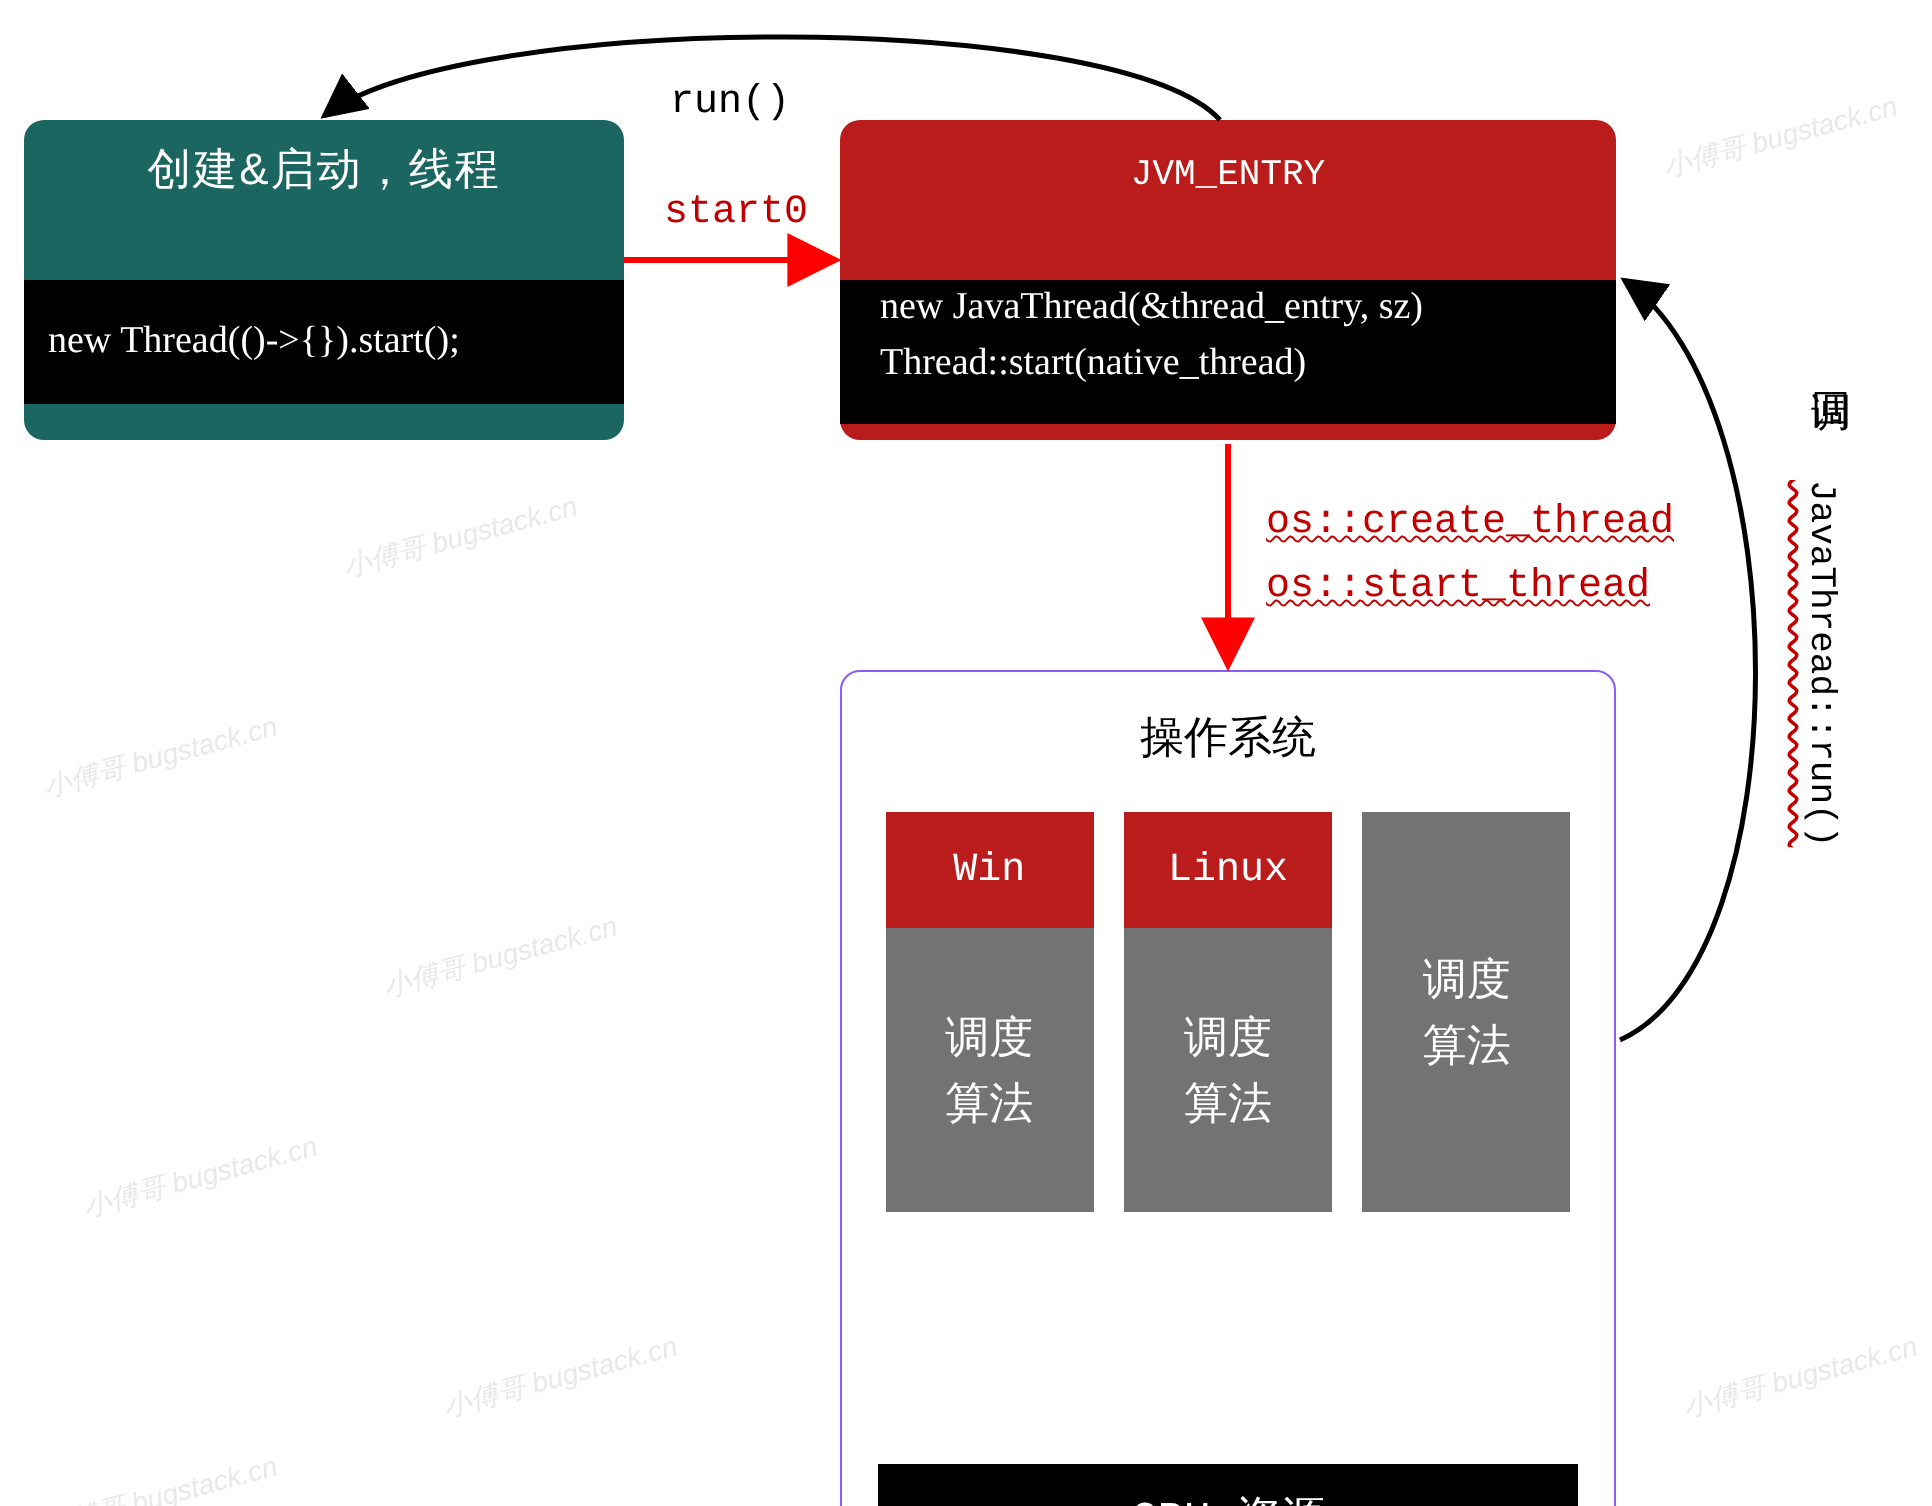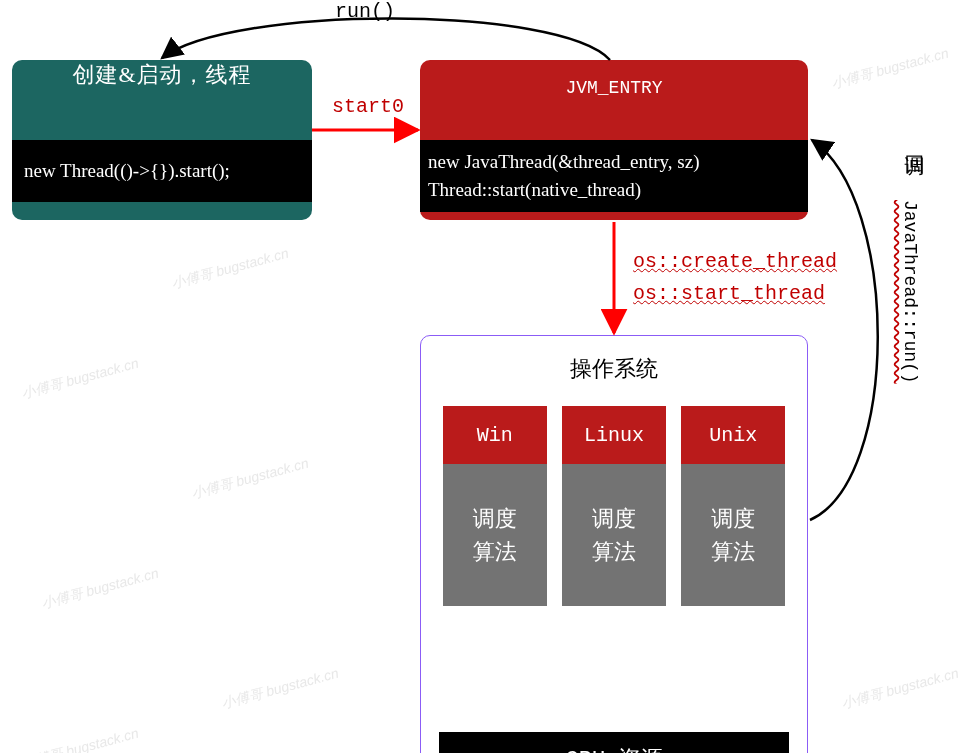--- a/index.html
+++ b/index.html
@@ -26,24 +26,23 @@
     left: 12px;
     top: 60px;
     width: 300px;
     height: 160px;
     background: #1c6661;
     border-radius: 10px;
     color: #fff;
     text-align: center;
   }
   .box1 .title {
-    padding-top: 0;
+    padding-top: 10px;
     font-size: 22px;
     letter-spacing: 1px;
-    font-family: Liberation Serif, serif;
   }
   .box1 .codebar {
     position: absolute;
     left: 0; right: 0;
     top: 80px;
     height: 62px;
     background: #000;
     display: flex;
     align-items: center;
     padding-left: 12px;
@@ -71,22 +70,21 @@
     font-family: "Courier New", monospace;
   }
   .box2 .codebar {
     position: absolute;
     left: 0; right: 0;
     top: 80px;
     height: 72px;
     background: #000;
     display: flex;
     flex-direction: column;
-    justify-content: center;
-    padding-left: 8px;
+    padding-left: 20px;
     font-family: "Times New Roman", serif;
     font-size: 19px;
     text-align: left;
     line-height: 1.45;
   }
 
   
   .osbox {
     position: absolute;
     left: 420px;
@@ -147,21 +145,21 @@
     display: flex;
     align-items: center;
     justify-content: center;
     font-size: 22px;
     font-family: "Courier New", "Microsoft YaHei", monospace;
   }
 
   
   .lbl { position: absolute; font-family: "Courier New", monospace; font-size: 20px; }
   .lbl.red { color: #c00000; }
-  .lbl.black { color: #000; }
+  .lbl.black { color: #000; margin-top: 40px; }
   .wavy { text-decoration: underline wavy #c00000; text-decoration-thickness: 1px; }
 
   svg.arrows {
     position: absolute;
     left: 0; top: 0;
     width: 966px; height: 753px;
     pointer-events: none;
   }
 </style>
 </head>
@@ -196,21 +194,20 @@
   <div class="oscols">
     <div class="oscol">
       <div class="osname">Win</div>
       <div class="algo">调度<br>算法</div>
     </div>
     <div class="oscol">
       <div class="osname">Linux</div>
       <div class="algo">调度<br>算法</div>
     </div>
     <div class="oscol">
-      <div class="osname">Unix</div>
       <div class="algo">调度<br>算法</div>
     </div>
   </div>
   <div class="cpubar">CPU 资源</div>
 </div>
 
 <div class="lbl red" style="left:332px;top:95px">start0</div>
 <div class="lbl black" style="left:335px;top:0px">run()</div>
 <div class="lbl red" style="left:633px;top:250px"><span class="wavy">os::create_thread</span></div>
 <div class="lbl red" style="left:633px;top:282px"><span class="wavy">os::start_thread</span></div>

